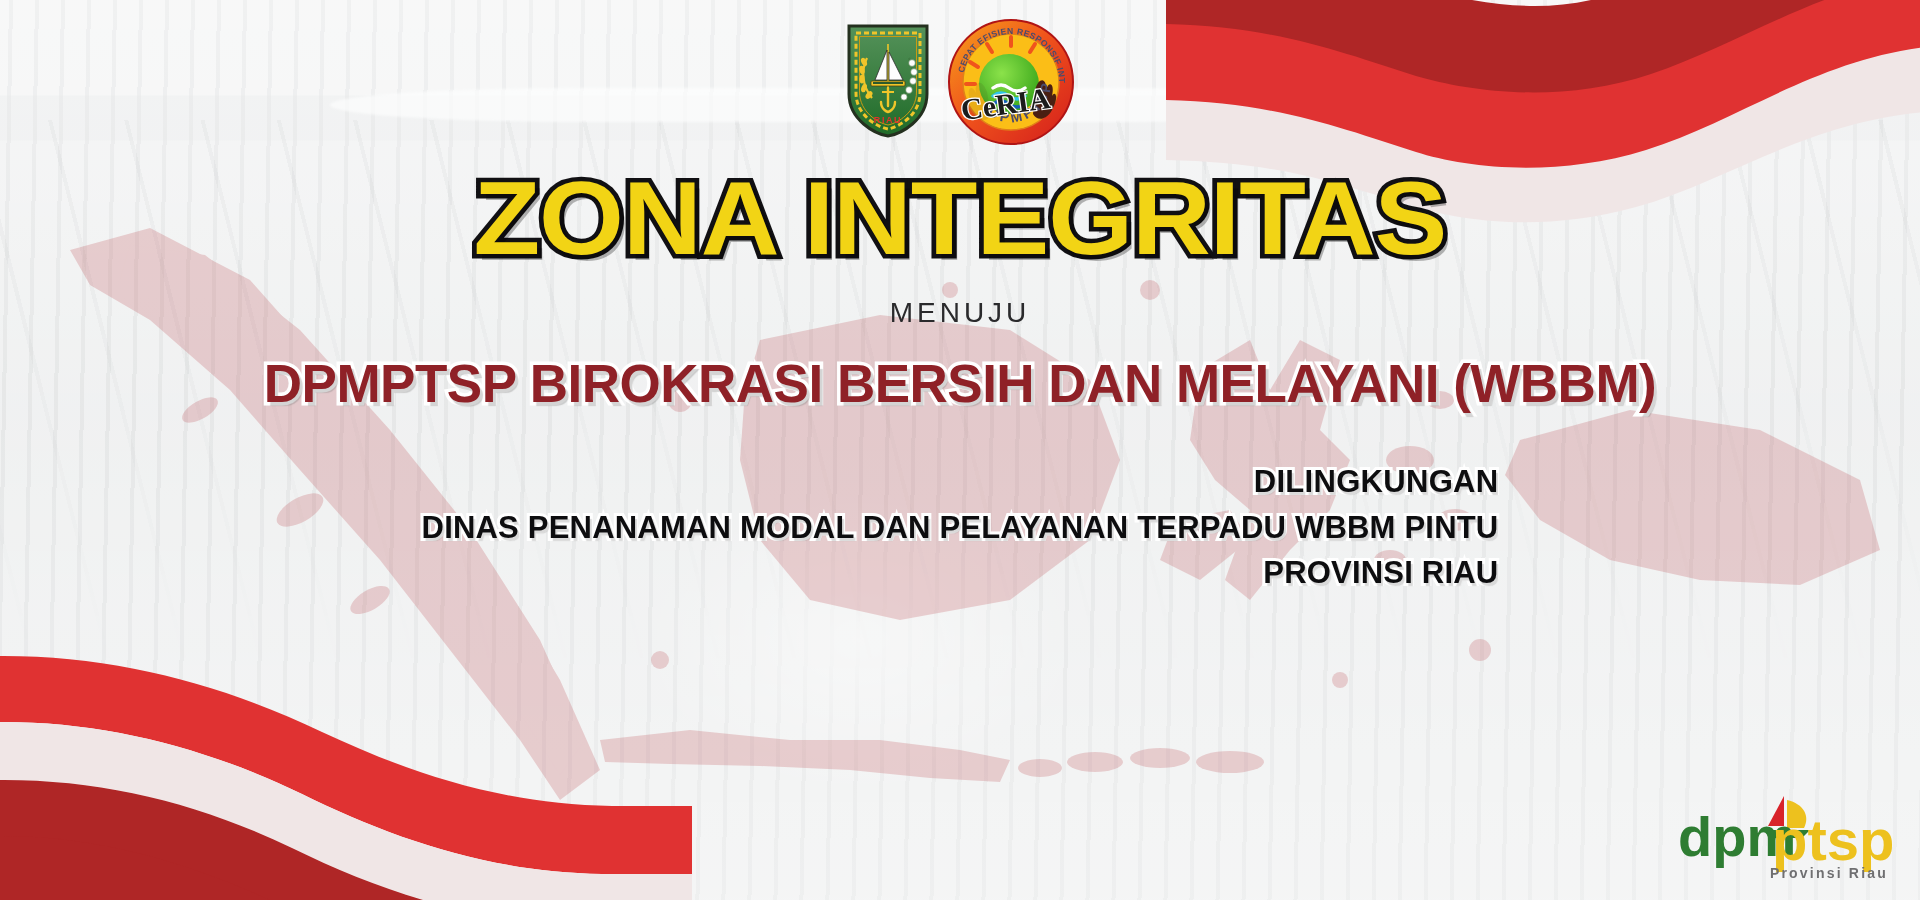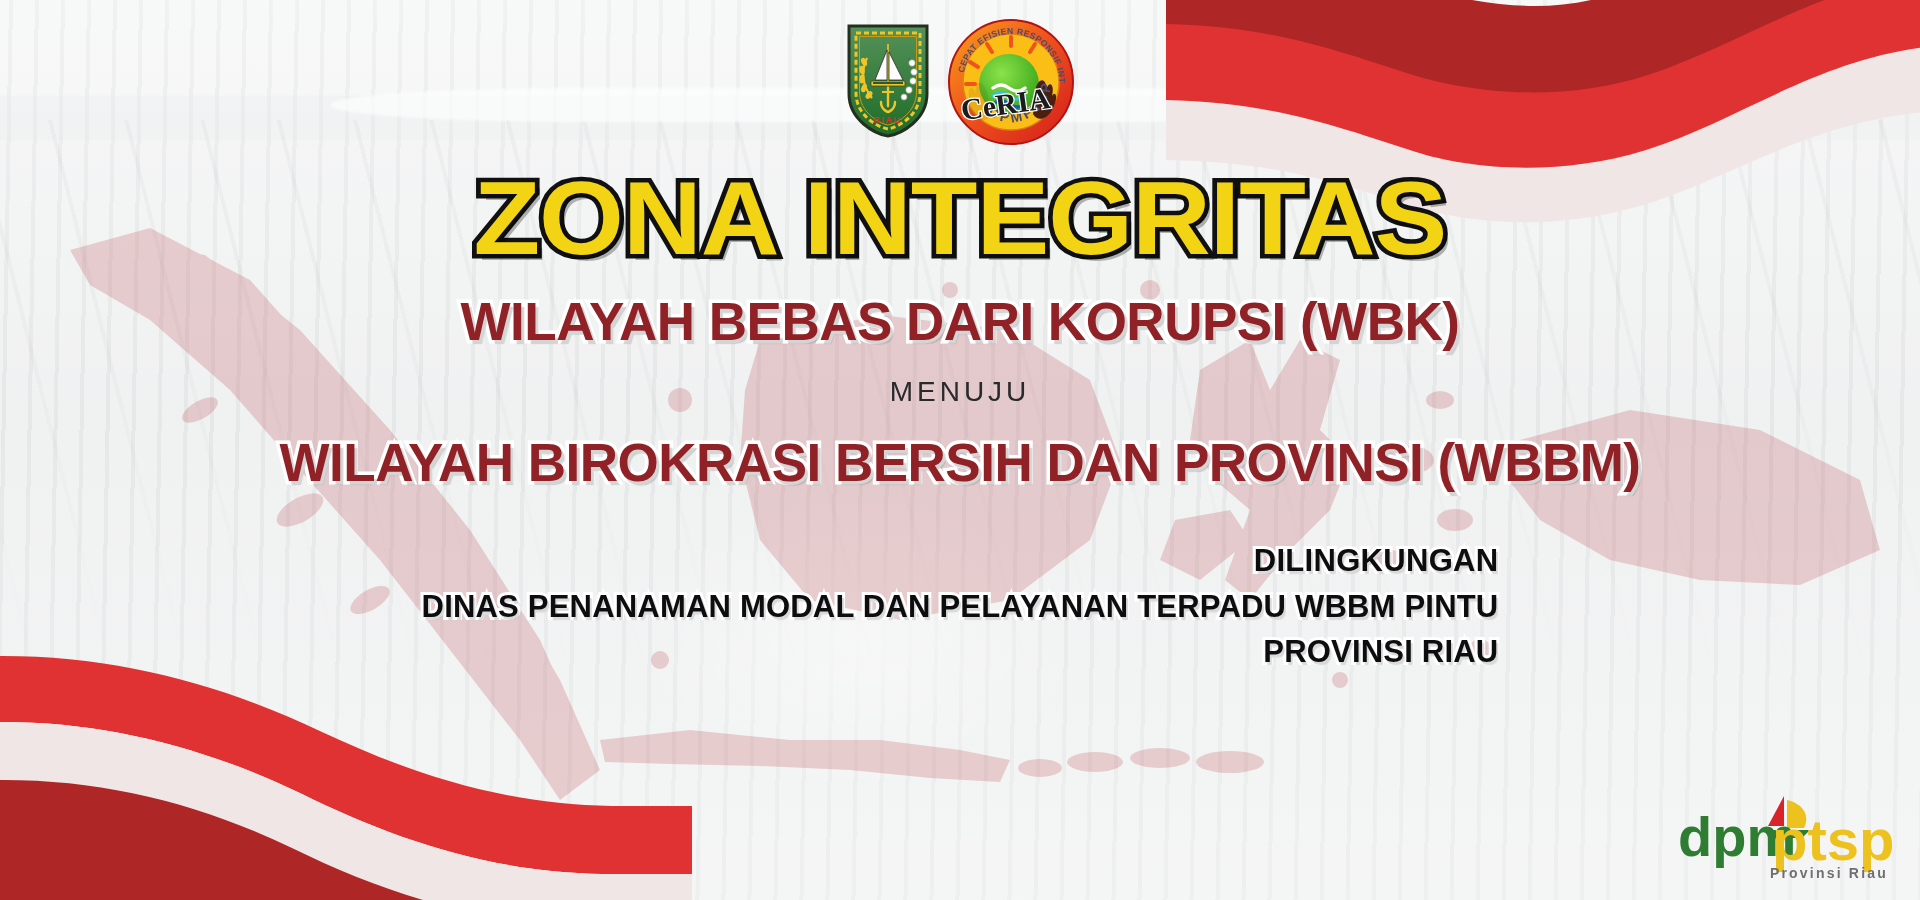--- a/index.html
+++ b/index.html
@@ -327,23 +327,22 @@
           <text font-family="Liberation Sans, sans-serif" font-size="14" font-weight="700" fill="#4C4C6B" letter-spacing="3">
             <textPath href="#arcBot" startOffset="30%">DPMPTSP</textPath>
           </text>
 
           <text x="60" y="96" text-anchor="middle" font-family="Liberation Serif, serif" font-size="30" font-weight="700" fill="#1c1c1c" stroke="#ffffff" stroke-width="2.4" paint-order="stroke" transform="rotate(-8 60 96)">CeRIA</text>
         </svg>
       </div>
     </div>
 
     <div class="title-zona">ZONA INTEGRITAS</div>
-    <div class="line-wbk">WILAYAH BEBAS DARI KORUPSI (WBK)</div>
     <div class="line-menuju">MENUJU</div>
-    <div class="line-wbbm">WILAYAH BIROKRASI BERSIH DAN PROVINSI (WBBM)</div>
+    <div class="line-wbbm">DPMPTSP BIROKRASI BERSIH DAN MELAYANI (WBBM)</div>
 
     <div class="bottom-block">
       <div class="bt-1">DILINGKUNGAN</div>
       <div class="bt-2">DINAS PENANAMAN MODAL DAN PELAYANAN TERPADU WBBM PINTU</div>
       <div class="bt-3">PROVINSI RIAU</div>
     </div>
   </div>
 
   <div class="logo-dpmptsp">
     <svg viewBox="0 0 232 104" aria-hidden="true">

